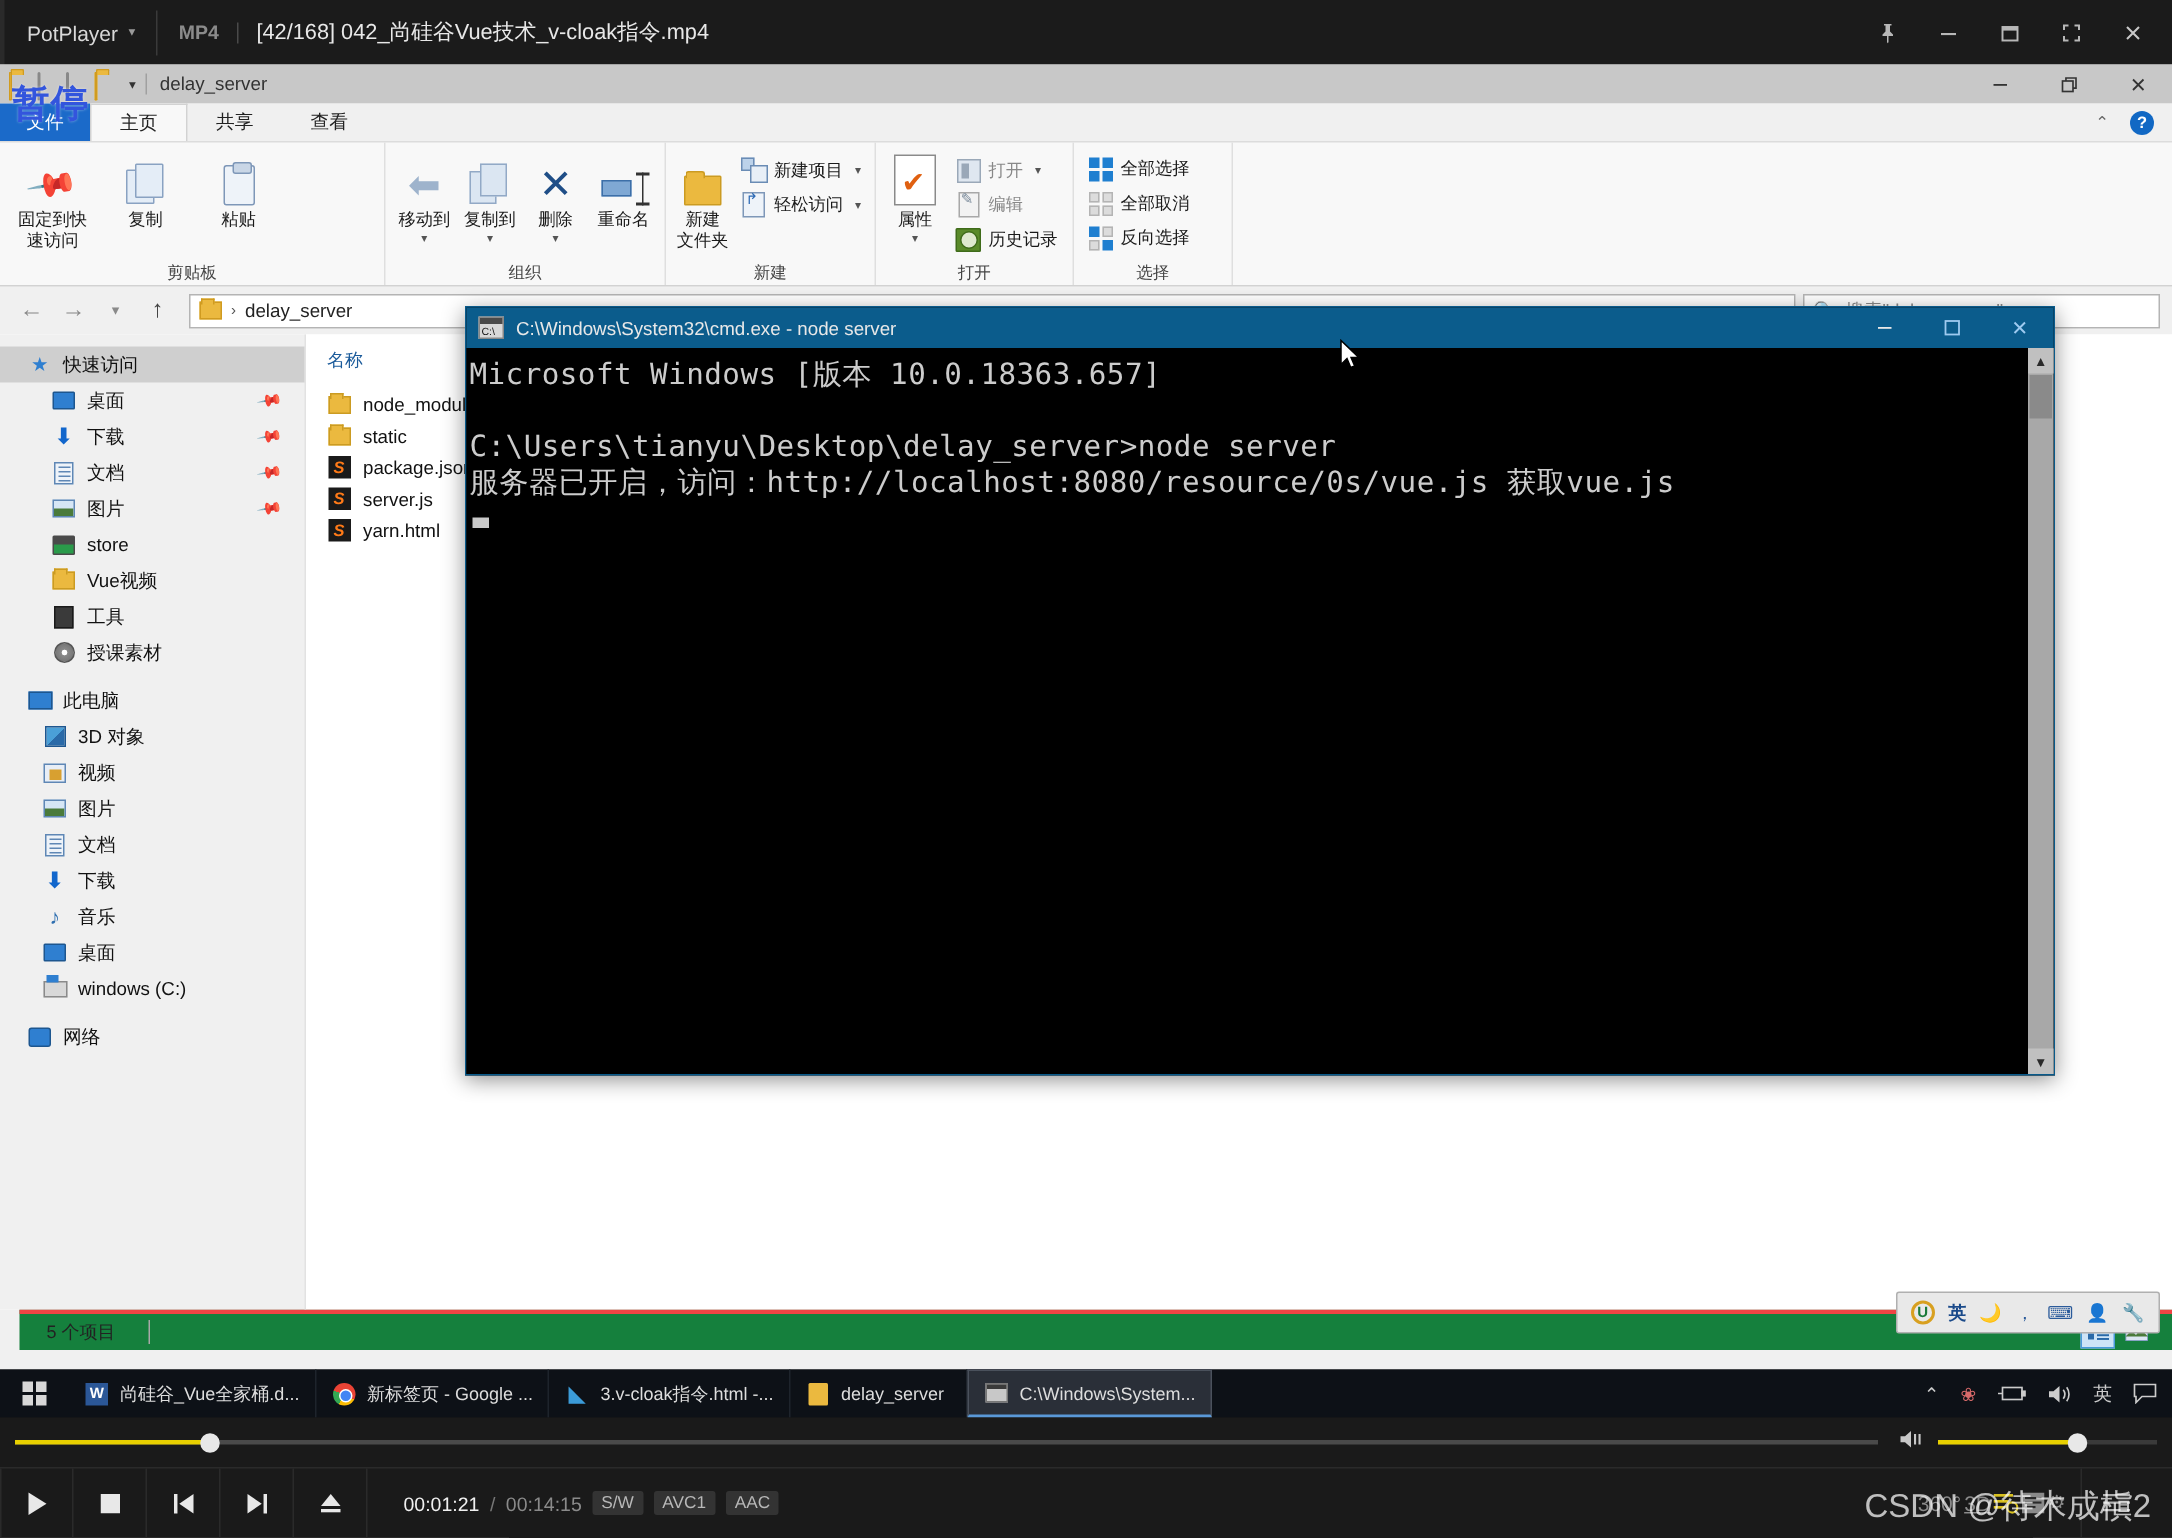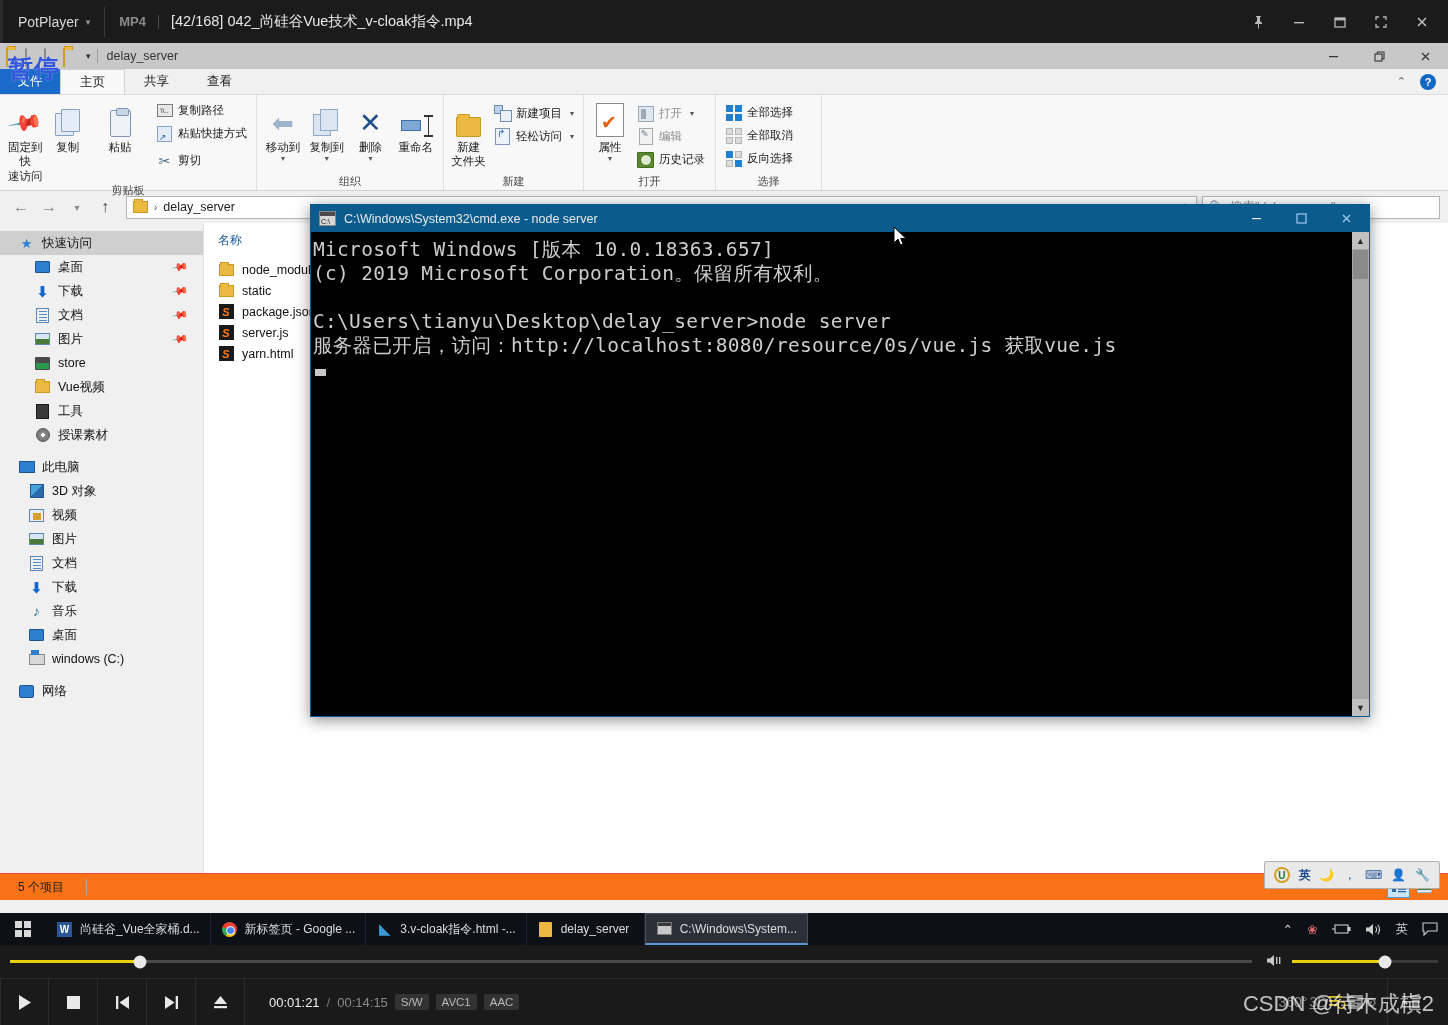--- a/index.html
+++ b/index.html
@@ -236,22 +236,22 @@
   .list-pane { flex: 1; background: #fff; padding-top: 6px; }
   .col-head { font-size: 12px; color: #1a5a9a; padding: 3px 0 10px 14px; }
   .file-row { height: 21px; display: flex; align-items: center; gap: 8px; padding-left: 14px; font-size: 12.5px; color: #111; }
   .f-ic { width: 16px; height: 16px; display:flex; align-items:center; justify-content:center; flex:0 0 16px;}
   .f-folder { width: 15px; height: 12px; background: #ebb93f; border: 1px solid #cb9b22; position: relative; }
   .f-folder::before { content:''; position:absolute; left:0; top:-3px; width:7px; height:3px; background:#ebb93f; border:1px solid #cb9b22; border-bottom:none; }
   .f-sublime { width: 15px; height: 15px; background: #1a1a1a; display:flex; align-items:center; justify-content:center; color:#ff7a18; font-size:11px; font-weight:bold; font-style: italic; }
 
   
   .statusbar {
-    height: 27px; background: #f97316; border-top: 1px solid #ef4444;
-    display: flex; align-items: center; padding-left: 18px; font-size: 12px; color: #222;
+    height: 27px; background: #15803d; border-top: 3px solid #ef4444;
+    display: flex; align-items: center; padding-left: 18px; font-size: 12px; color: #222; margin-left: 13px;
   }
   .status-div { width: 1px; height: 16px; background: #a8a8a8; margin-left: 22px; }
   .view-btns { margin-left: auto; display: flex; gap: 3px; padding-right: 12px; }
   .vb { width: 23px; height: 22px; display: flex; align-items: center; justify-content: center; }
   .vb.active { background: #cde4f7; border: 1px solid #4a9ada; }
 
   
   .ime-bar {
     position: absolute; right: 8px; top: 818px; height: 28px;
     background: #e9e9e9; border: 1px solid #b0b0b0; border-radius: 2px;
@@ -470,40 +470,20 @@
                 </span>
               </span>
             <span class="lb">复制</span>
           </div>
           <div style="display:flex;flex-direction:column;align-items:center">
             <div class="big-btn">
               <span class="ic">
                   <span class="i-clip"></span>
                 </span>
               <span class="lb">粘贴</span>
-            </div>
-          </div>
-          <div class="small-col" style="padding-top:2px">
-            <div class="small-btn">
-              <span class="ic">
-                  <span class="i-path">\\..</span>
-                </span>
-              <span>复制路径</span>
-            </div>
-            <div class="small-btn">
-              <span class="ic">
-                  <span class="i-short"></span>
-                </span>
-              <span>粘贴快捷方式</span>
-            </div>
-            <div class="small-btn" style="margin-top:4px">
-              <span class="ic">
-                  <span class="i-scissor">✂</span>
-                </span>
-              <span>剪切</span>
             </div>
           </div>
         </div>
         <div class="rgroup-label">剪贴板</div>
       </div>
 
       <div class="rgroup" style="width:187px">
         <div class="rgroup-body" style="justify-content:space-around">
           <div class="big-btn" style="width:45px">
             <span class="ic">
@@ -884,21 +864,20 @@
         </div>
         <div class="cmd-b">
           <svg width="13" height="13" viewBox="0 0 13 13" stroke="#9ecaf0" stroke-width="1.3">
               <path d="M3 3l7 7M10 3l-7 7"></path>
             </svg>
         </div>
       </div>
     </div>
     <div class="cmd-screen">
       <div class="cmd-text">Microsoft Windows [版本 10.0.18363.657]</div>
-      <div class="cmd-text">(c) 2019 Microsoft Corporation。保留所有权利。</div>
       <div class="cmd-text">&nbsp;</div>
       <div class="cmd-text">C:\Users\tianyu\Desktop\delay_server&gt;node server</div>
       <div class="cmd-text">服务器已开启，访问：http://localhost:8080/resource/0s/vue.js 获取vue.js</div>
       <div class="cmd-text"><span class="cmd-caret"></span></div>
     </div>
     <div class="cmd-scroll">
       <div class="cs-arrow">▲</div>
       <div class="cs-thumb"></div>
       <div class="cs-track"></div>
       <div class="cs-arrow">▼</div>

